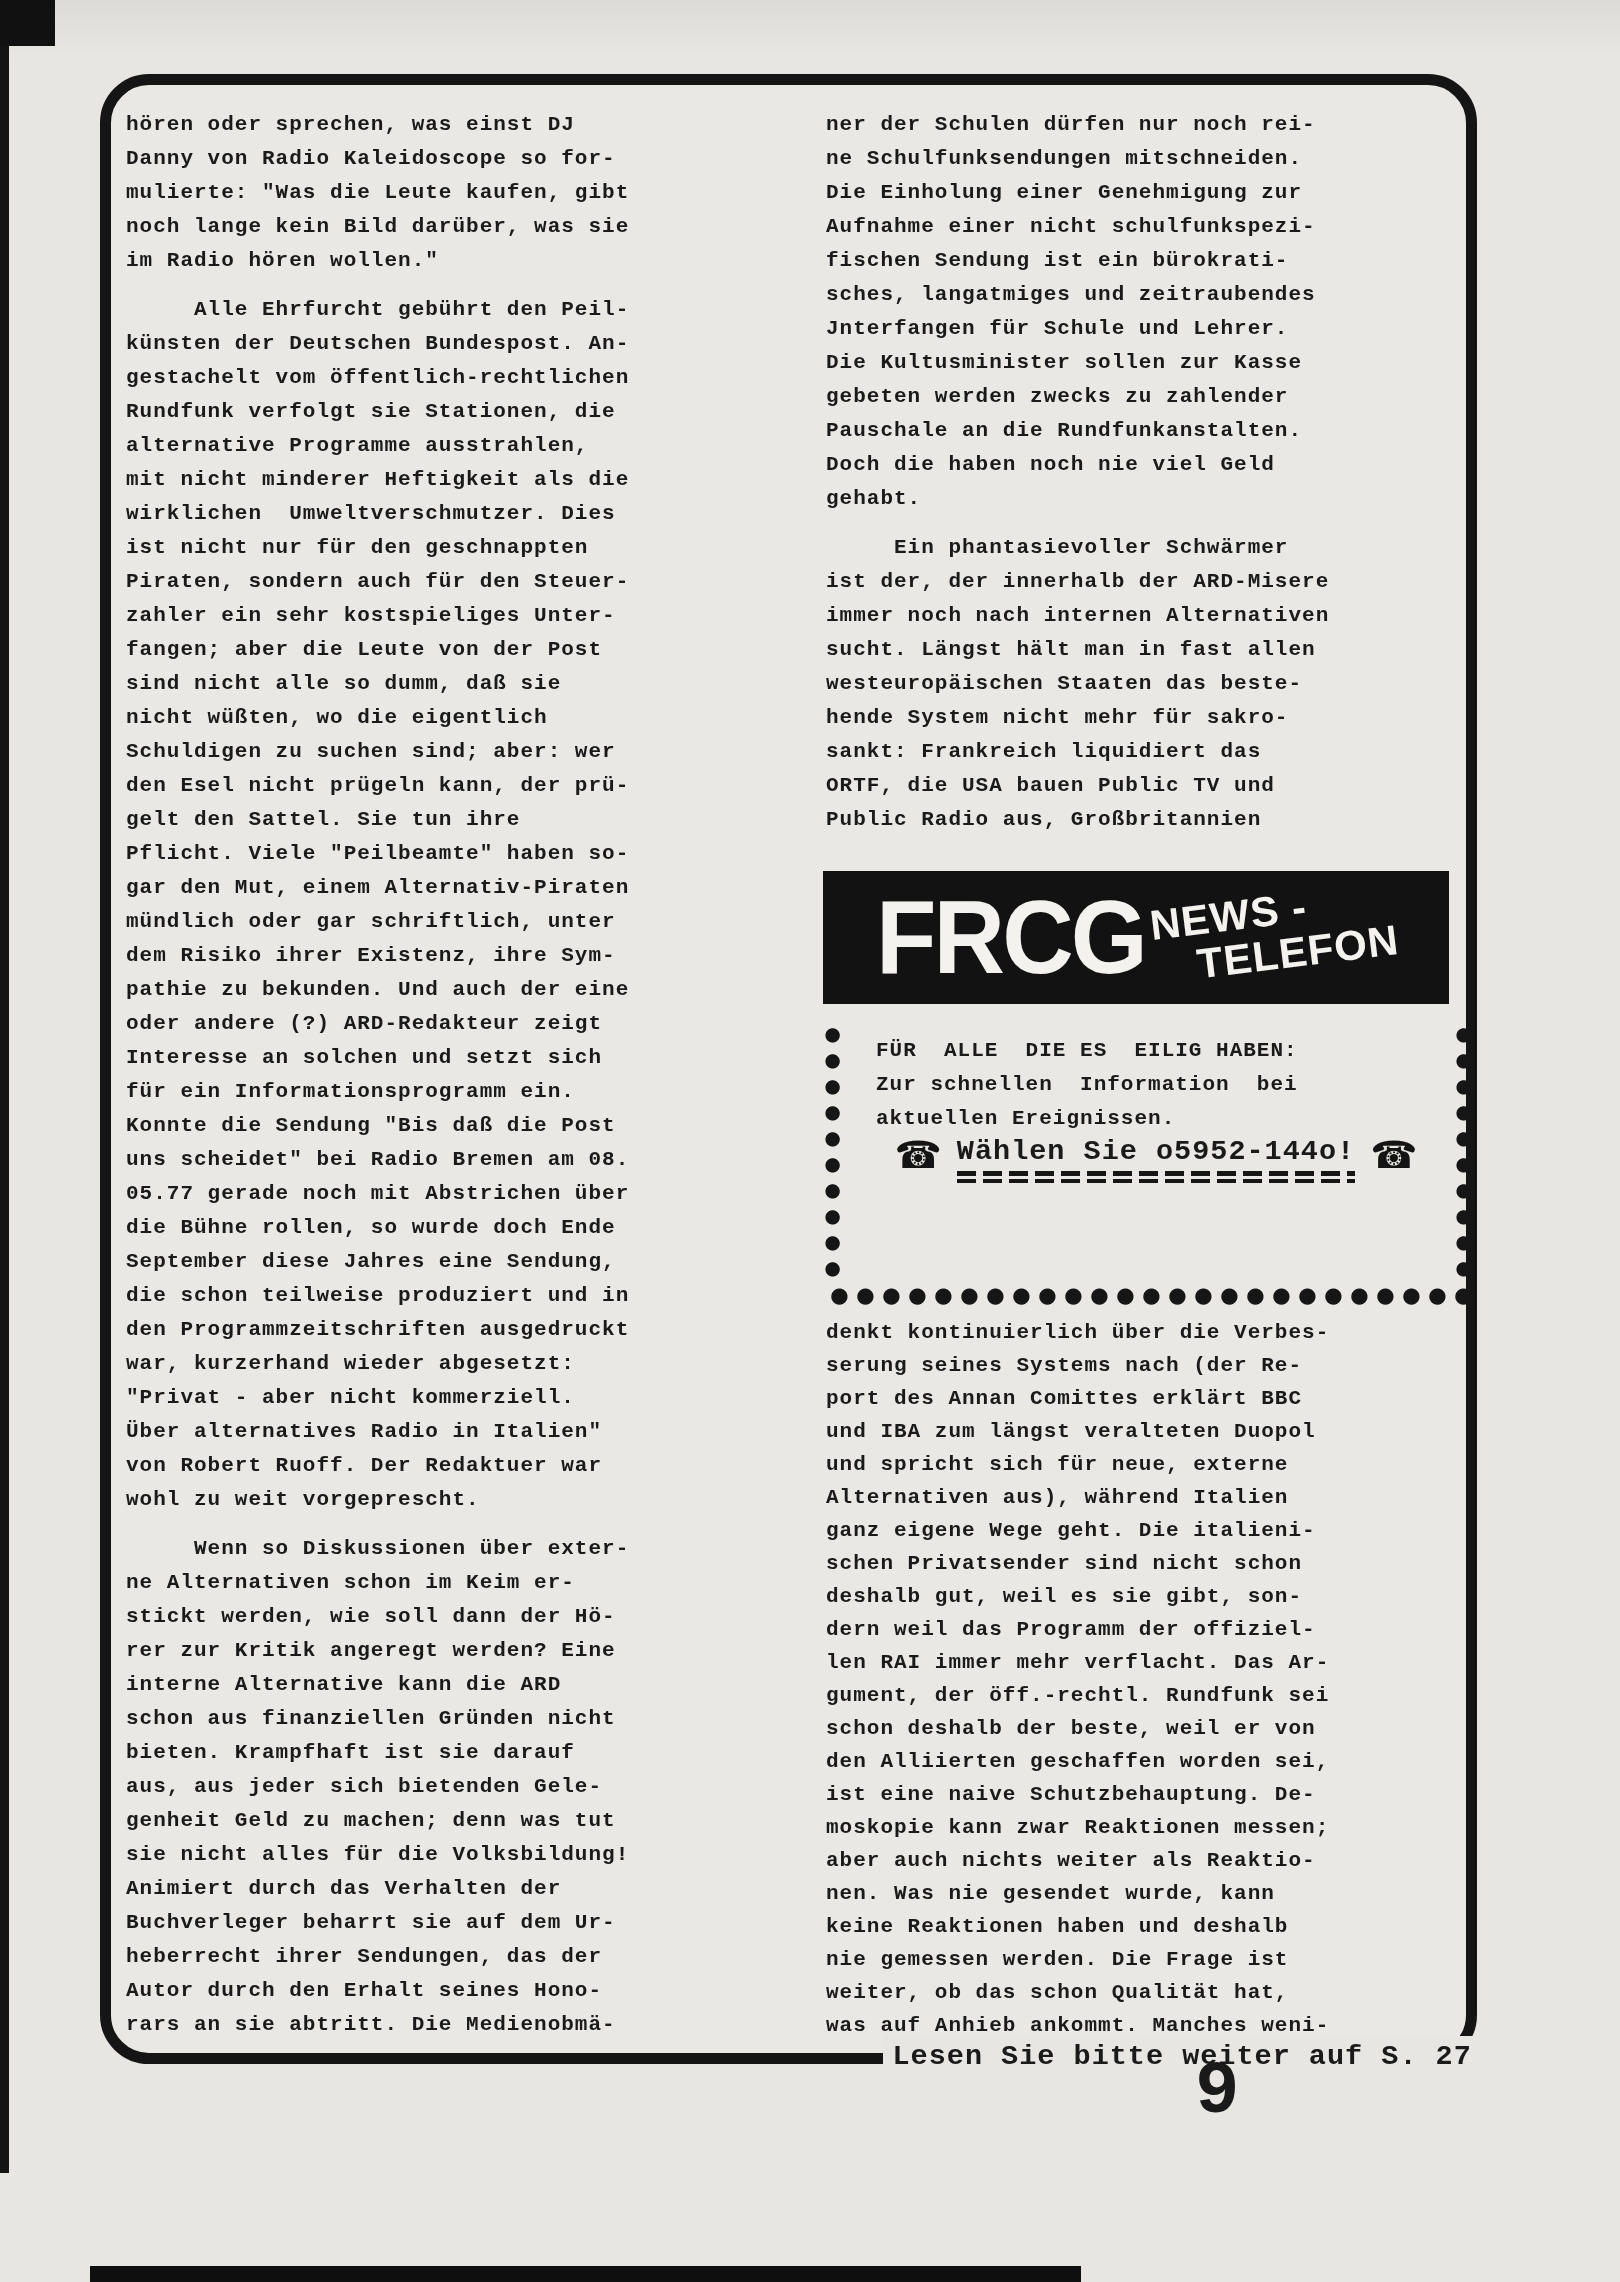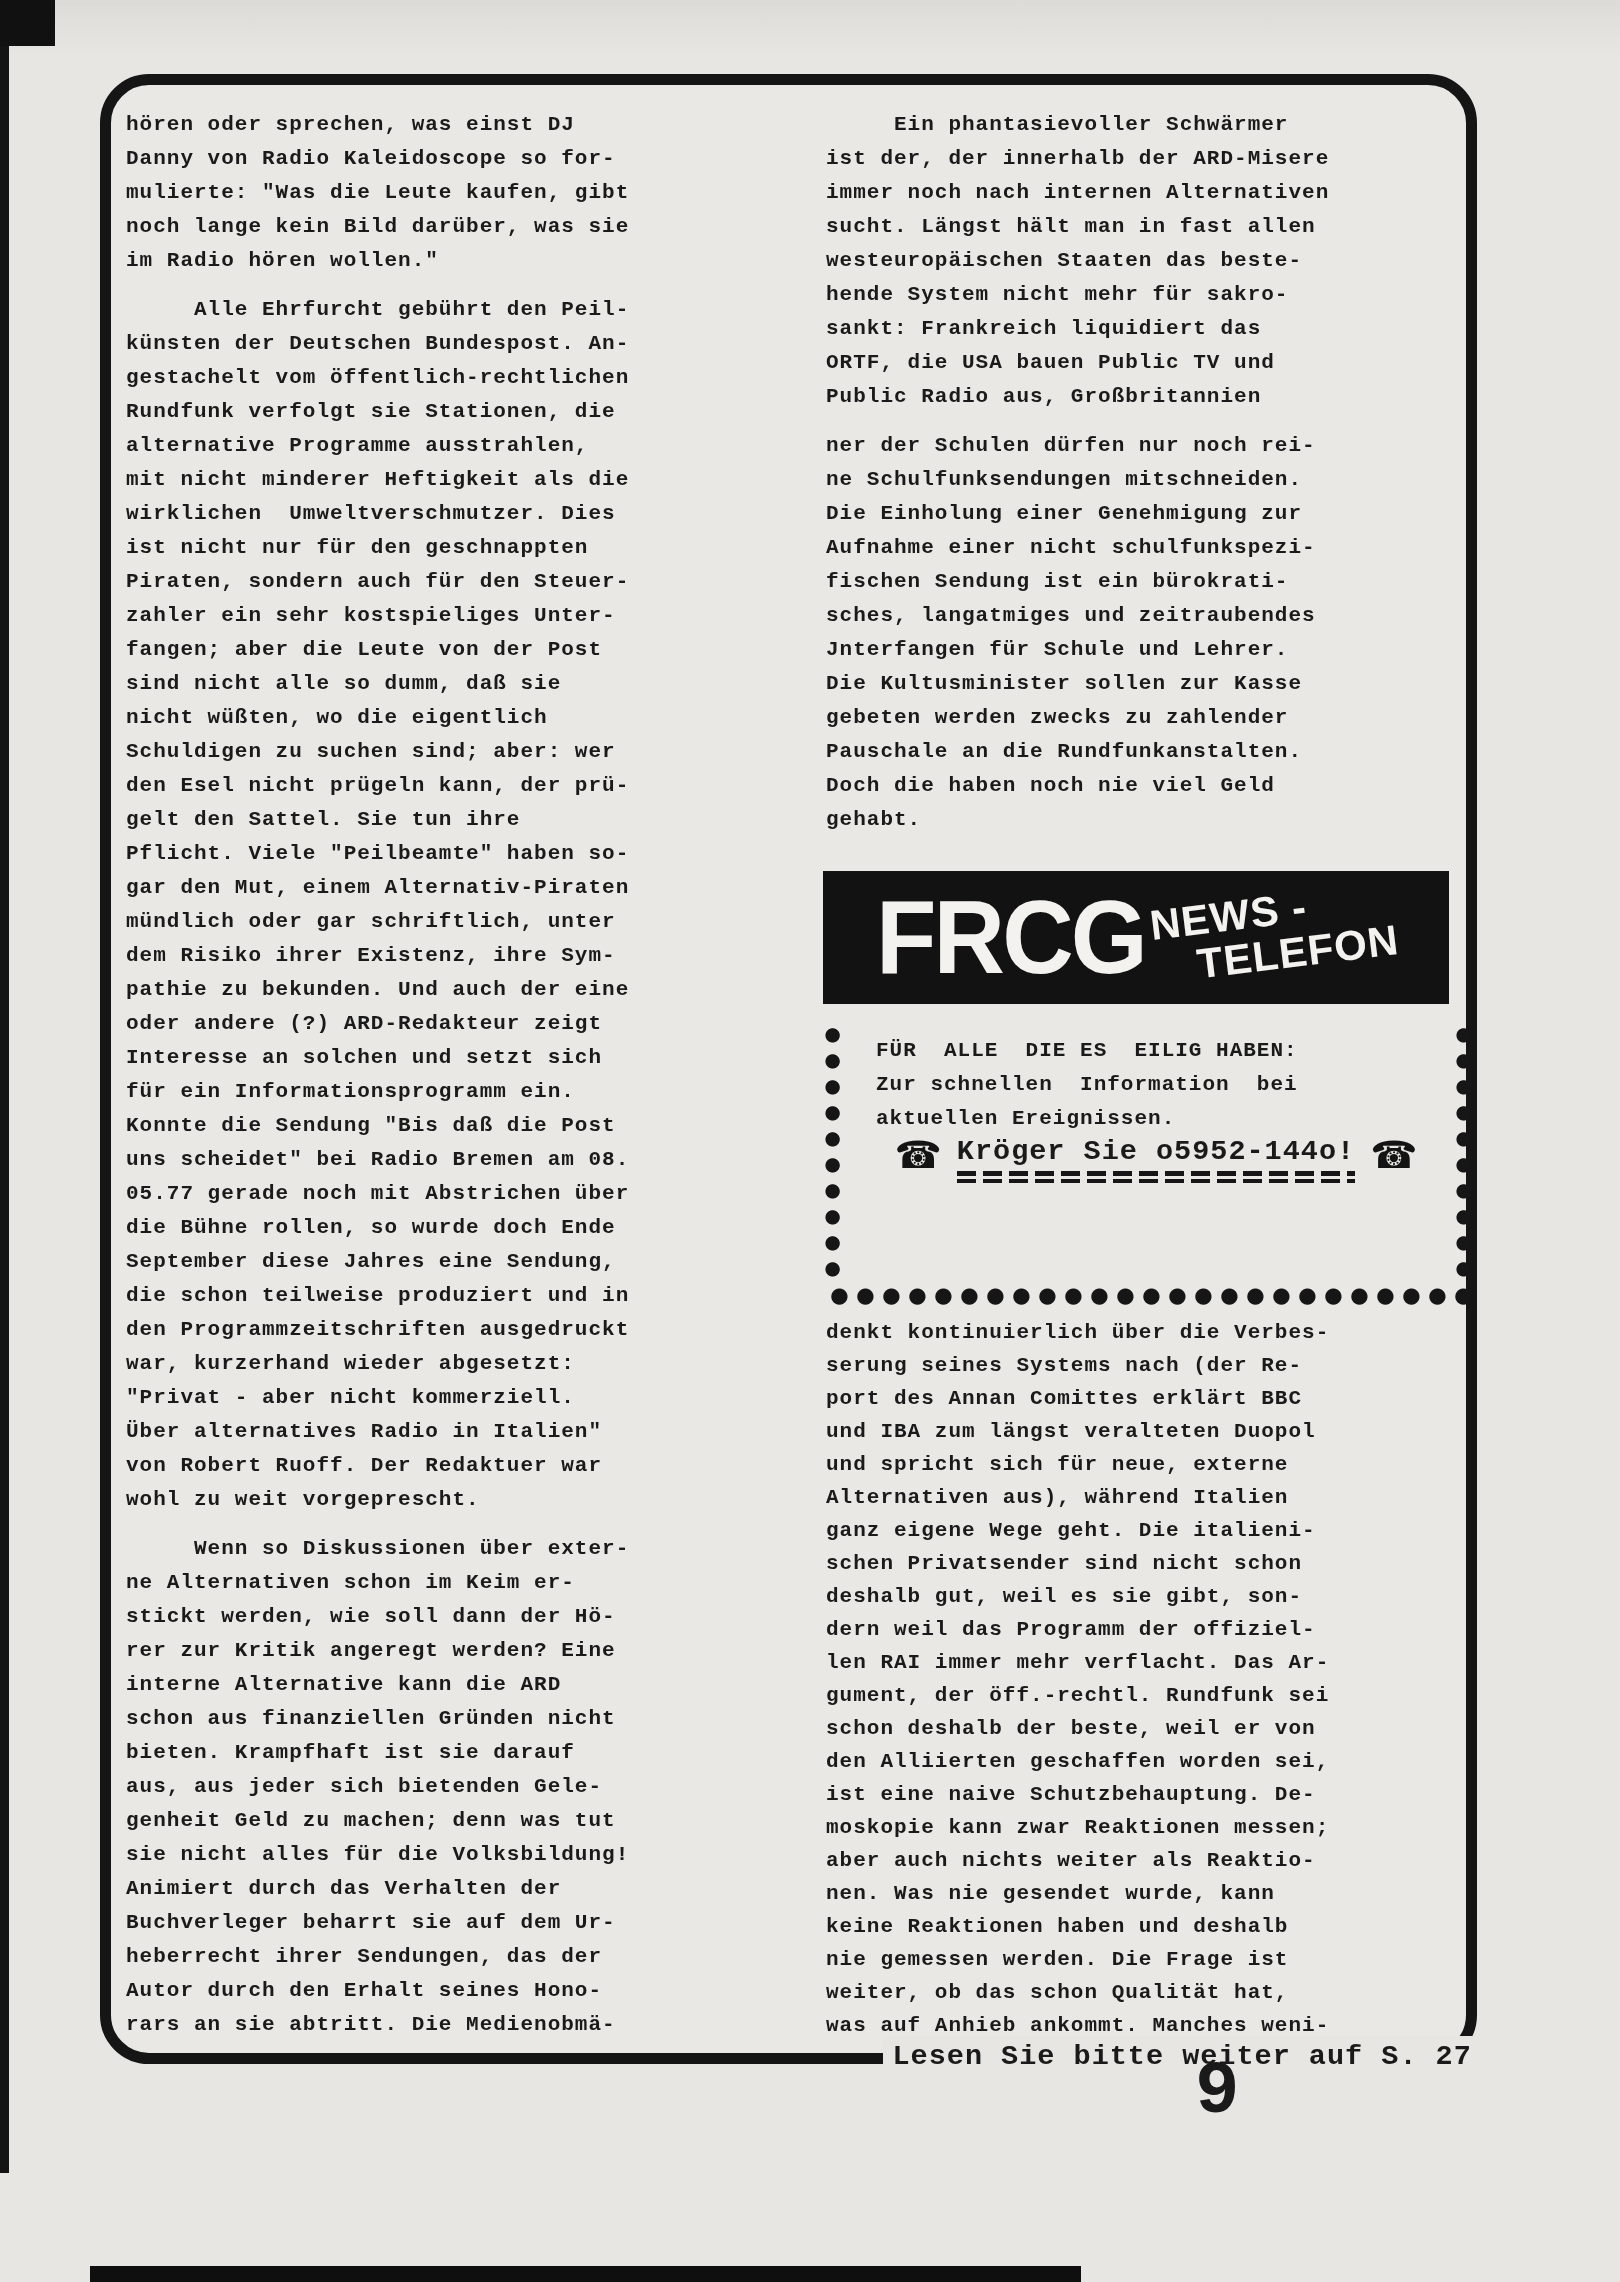--- a/index.html
+++ b/index.html
@@ -186,41 +186,41 @@
 genheit Geld zu machen; denn was tut
 sie nicht alles für die Volksbildung!
 Animiert durch das Verhalten der
 Buchverleger beharrt sie auf dem Ur-
 heberrecht ihrer Sendungen, das der
 Autor durch den Erhalt seines Hono-
 rars an sie abtritt. Die Medienobmä-</div>
   </div>
 
   <div class="col" style="left:826px; top:108px; width:658px;">
-    <div class="tw para">     Ein phantasievoller Schwärmer
-ist der, der innerhalb der ARD-Misere
-immer noch nach internen Alternativen
-sucht. Längst hält man in fast allen
-westeuropäischen Staaten das beste-
-hende System nicht mehr für sakro-
-sankt: Frankreich liquidiert das
-ORTF, die USA bauen Public TV und
-Public Radio aus, Großbritannien</div>
     <div class="tw para">ner der Schulen dürfen nur noch rei-
 ne Schulfunksendungen mitschneiden.
 Die Einholung einer Genehmigung zur
 Aufnahme einer nicht schulfunkspezi-
 fischen Sendung ist ein bürokrati-
 sches, langatmiges und zeitraubendes
 Jnterfangen für Schule und Lehrer.
 Die Kultusminister sollen zur Kasse
 gebeten werden zwecks zu zahlender
 Pauschale an die Rundfunkanstalten.
 Doch die haben noch nie viel Geld
 gehabt.</div>
+    <div class="tw para">     Ein phantasievoller Schwärmer
+ist der, der innerhalb der ARD-Misere
+immer noch nach internen Alternativen
+sucht. Längst hält man in fast allen
+westeuropäischen Staaten das beste-
+hende System nicht mehr für sakro-
+sankt: Frankreich liquidiert das
+ORTF, die USA bauen Public TV und
+Public Radio aus, Großbritannien</div>
   </div>
 
   <div class="banner">
     <span class="brand">FRCG</span>
     <span class="banner-sub">
       <span class="sub1">NEWS -</span>
       <span class="sub2">TELEFON</span>
     </span>
   </div>
 
@@ -228,21 +228,21 @@
     <div class="dots-v left"></div>
     <div class="dots-v right"></div>
     <div class="dots-h"></div>
     <div class="tel-content">
       <div class="tw">FÜR  ALLE  DIE ES  EILIG HABEN:
 Zur schnellen  Information  bei
 aktuellen Ereignissen.</div>
       <div class="dial-row">
         <span class="phone">☎</span>
         <span class="dial-center">
-          <span class="tw dial-label">Kröger Sie o5952-144o!</span>
+          <span class="tw dial-label">Wählen Sie o5952-144o!</span>
           <span class="dash-row" style="display:block;"></span>
           <span class="dash-row" style="display:block;"></span>
         </span>
         <span class="phone">☎</span>
       </div>
     </div>
   </div>
 
   <div class="col lh35" style="left:826px; top:1316px; width:658px;">
     <div class="tw lh35 para">denkt kontinuierlich über die Verbes-

